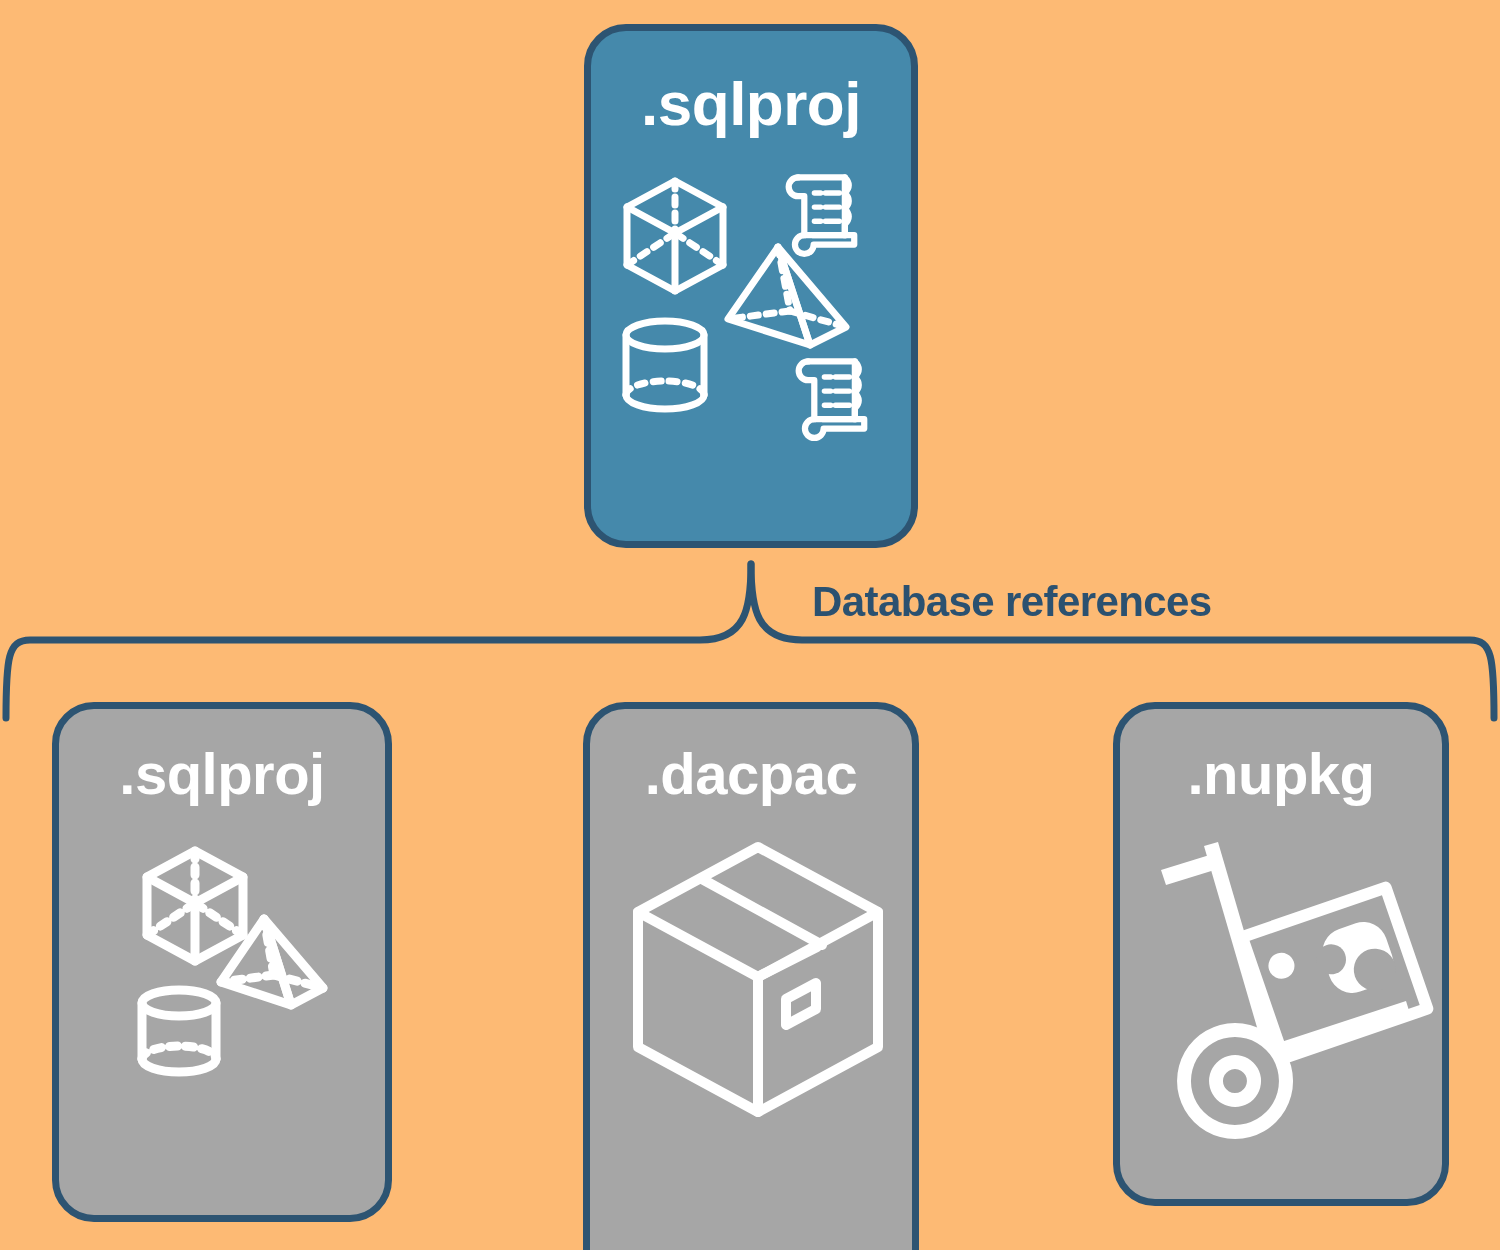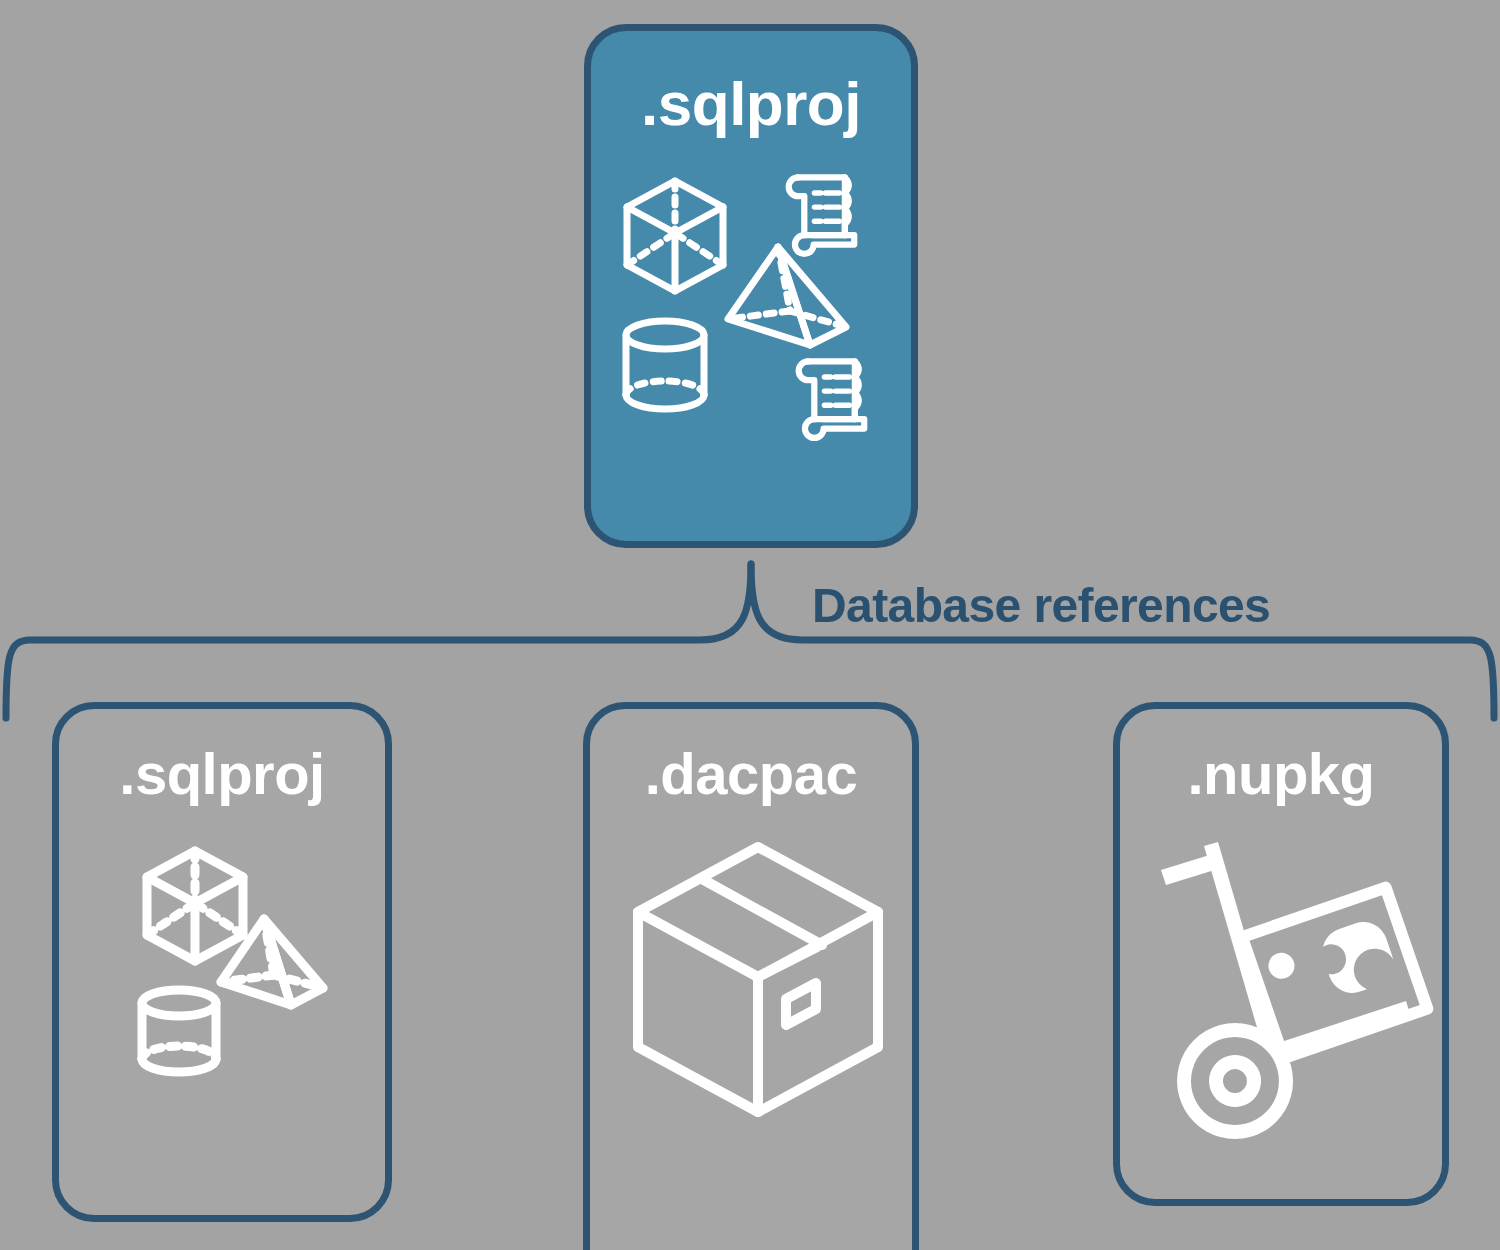--- a/index.html
+++ b/index.html
@@ -8,21 +8,21 @@
     padding: 0;
     background: #ffffff;
   }
   body {
     font-family: "Liberation Sans", sans-serif;
   }
   #stage {
     position: relative;
     width: 1500px;
     height: 1250px;
-    background: #a3a3a3;
+    background: #fdba74;
     overflow: hidden;
     text-align: center;
   }
   .card {
     position: absolute;
     box-sizing: border-box;
     border: 7px solid #2d5472;
     border-radius: 42px;
     display: flex;
     flex-direction: column;
@@ -99,21 +99,21 @@
     width: 1500px;
     height: 200px;
     pointer-events: none;
   }
 
   
   #brace-label {
     position: absolute;
     left: 812px;
     top: 578px;
-    font-size: 48px;
+    font-size: 42px;
     font-weight: bold;
     color: #2b5170;
     letter-spacing: -0.6px;
     white-space: nowrap;
     user-select: none;
   }
   svg { display: block; }
 </style>
 </head>
 <body>

